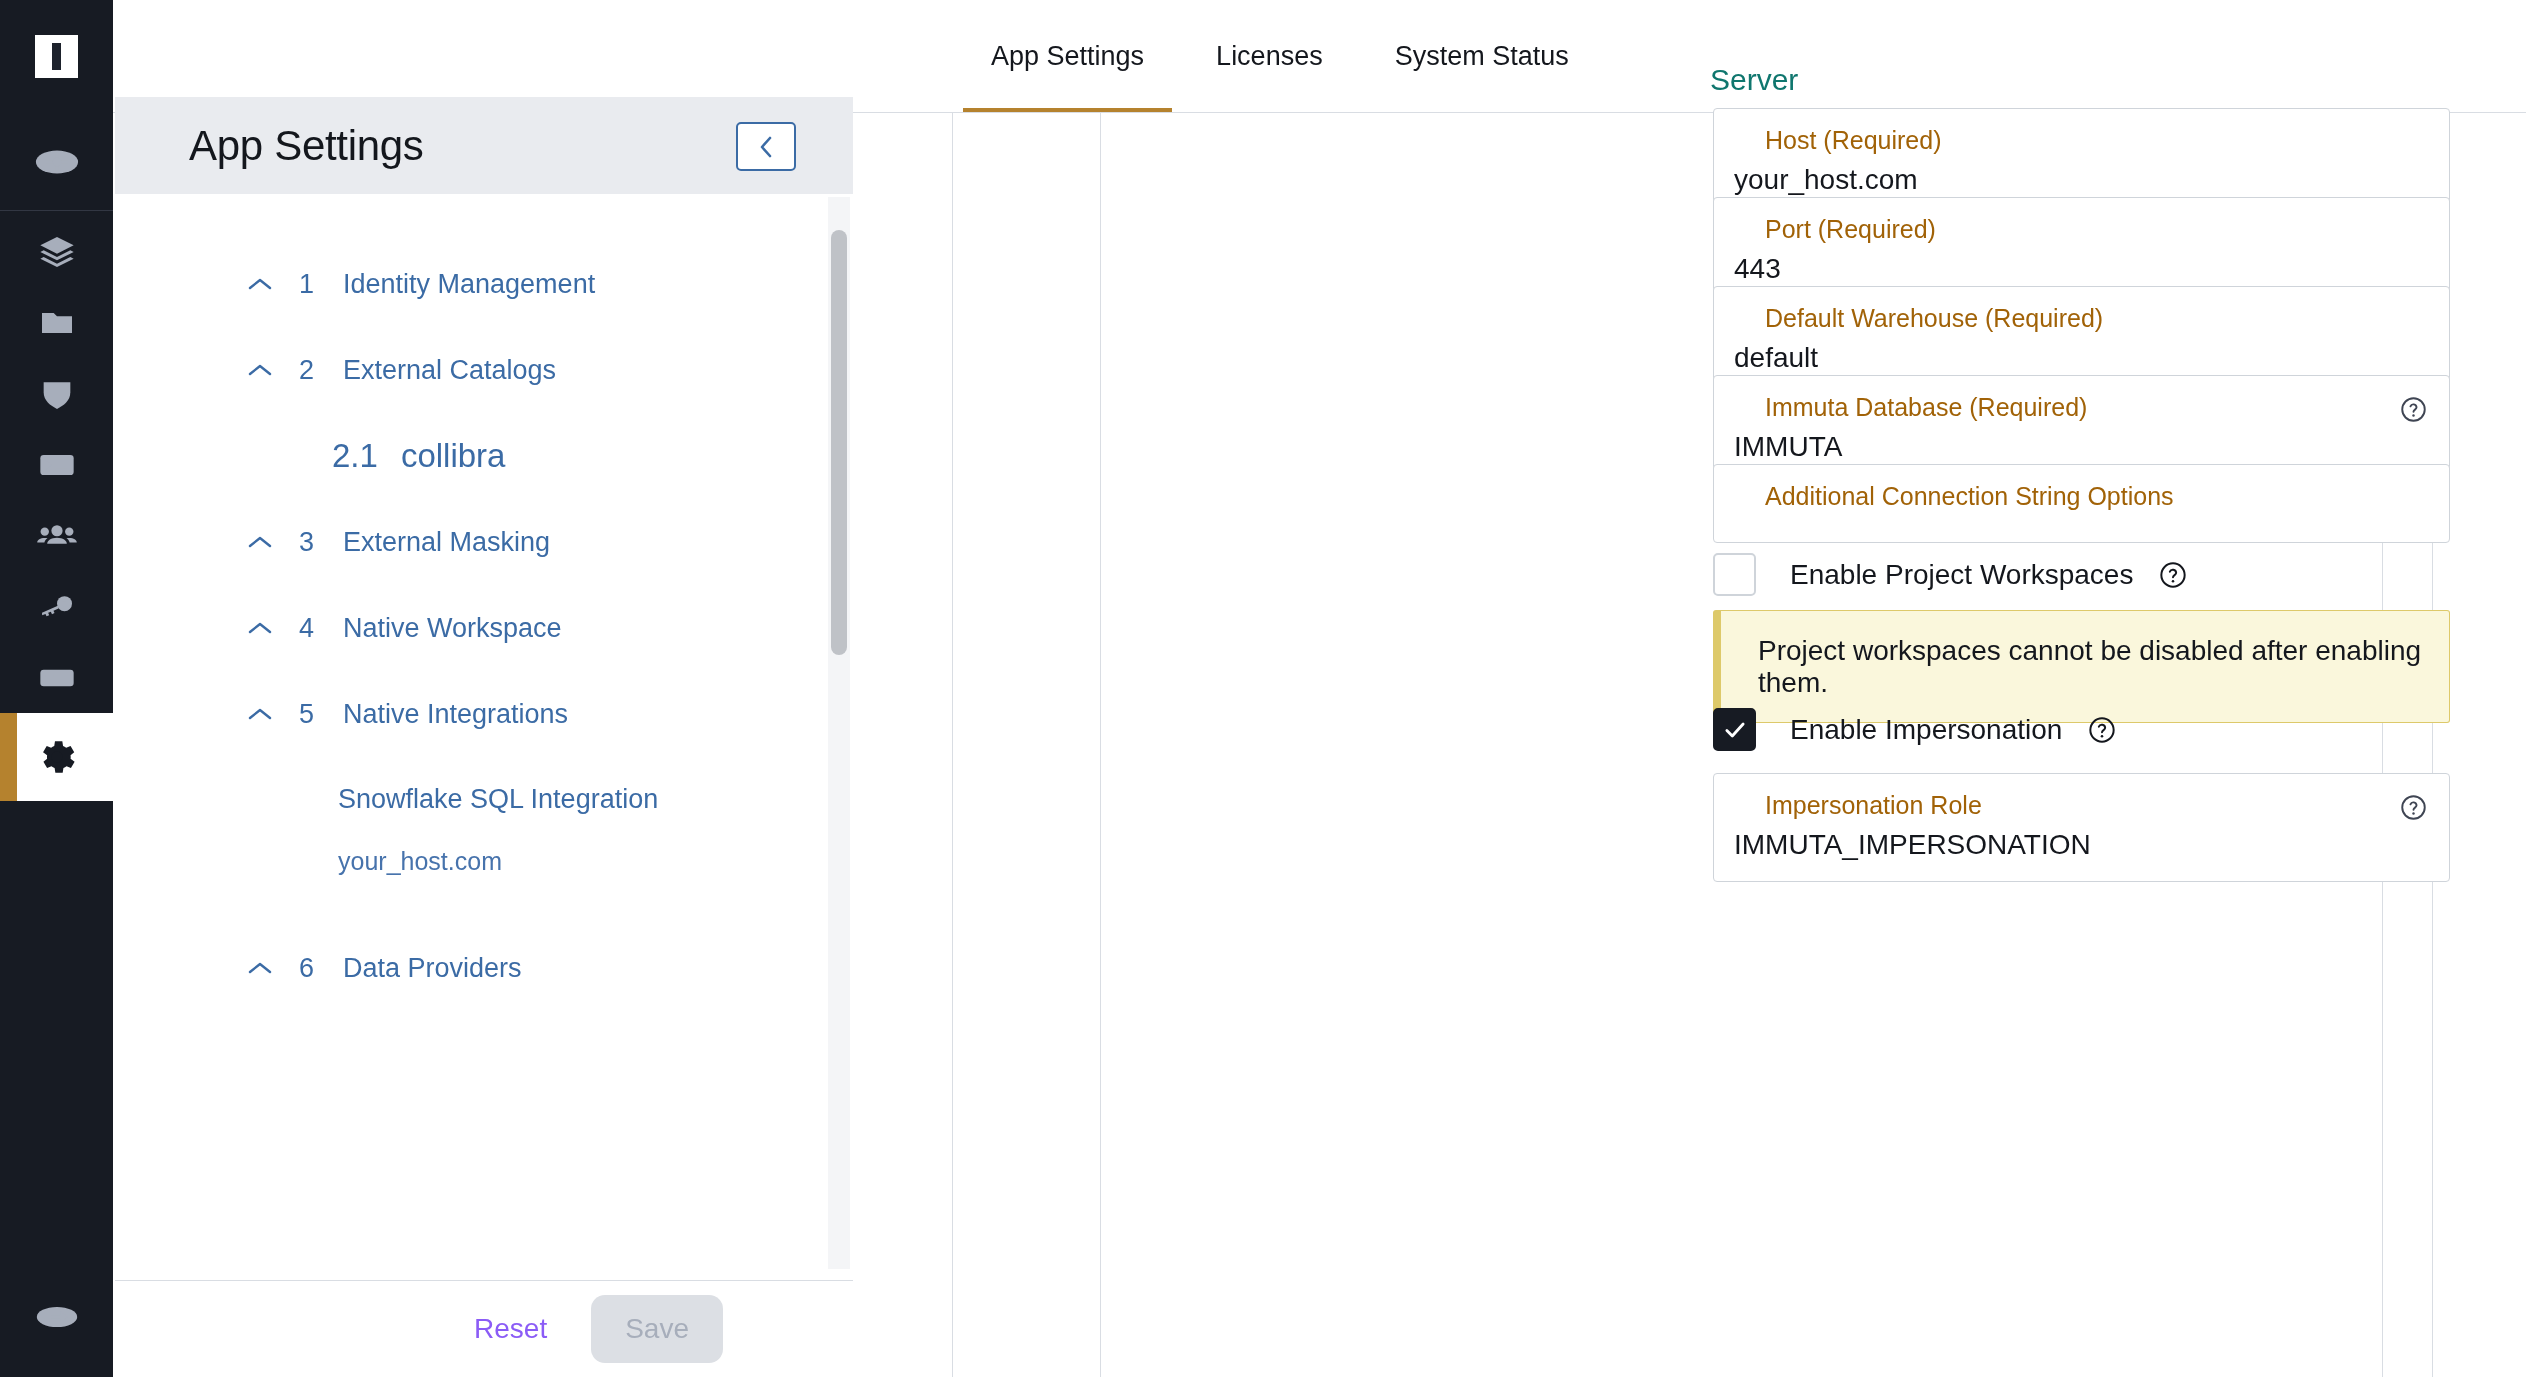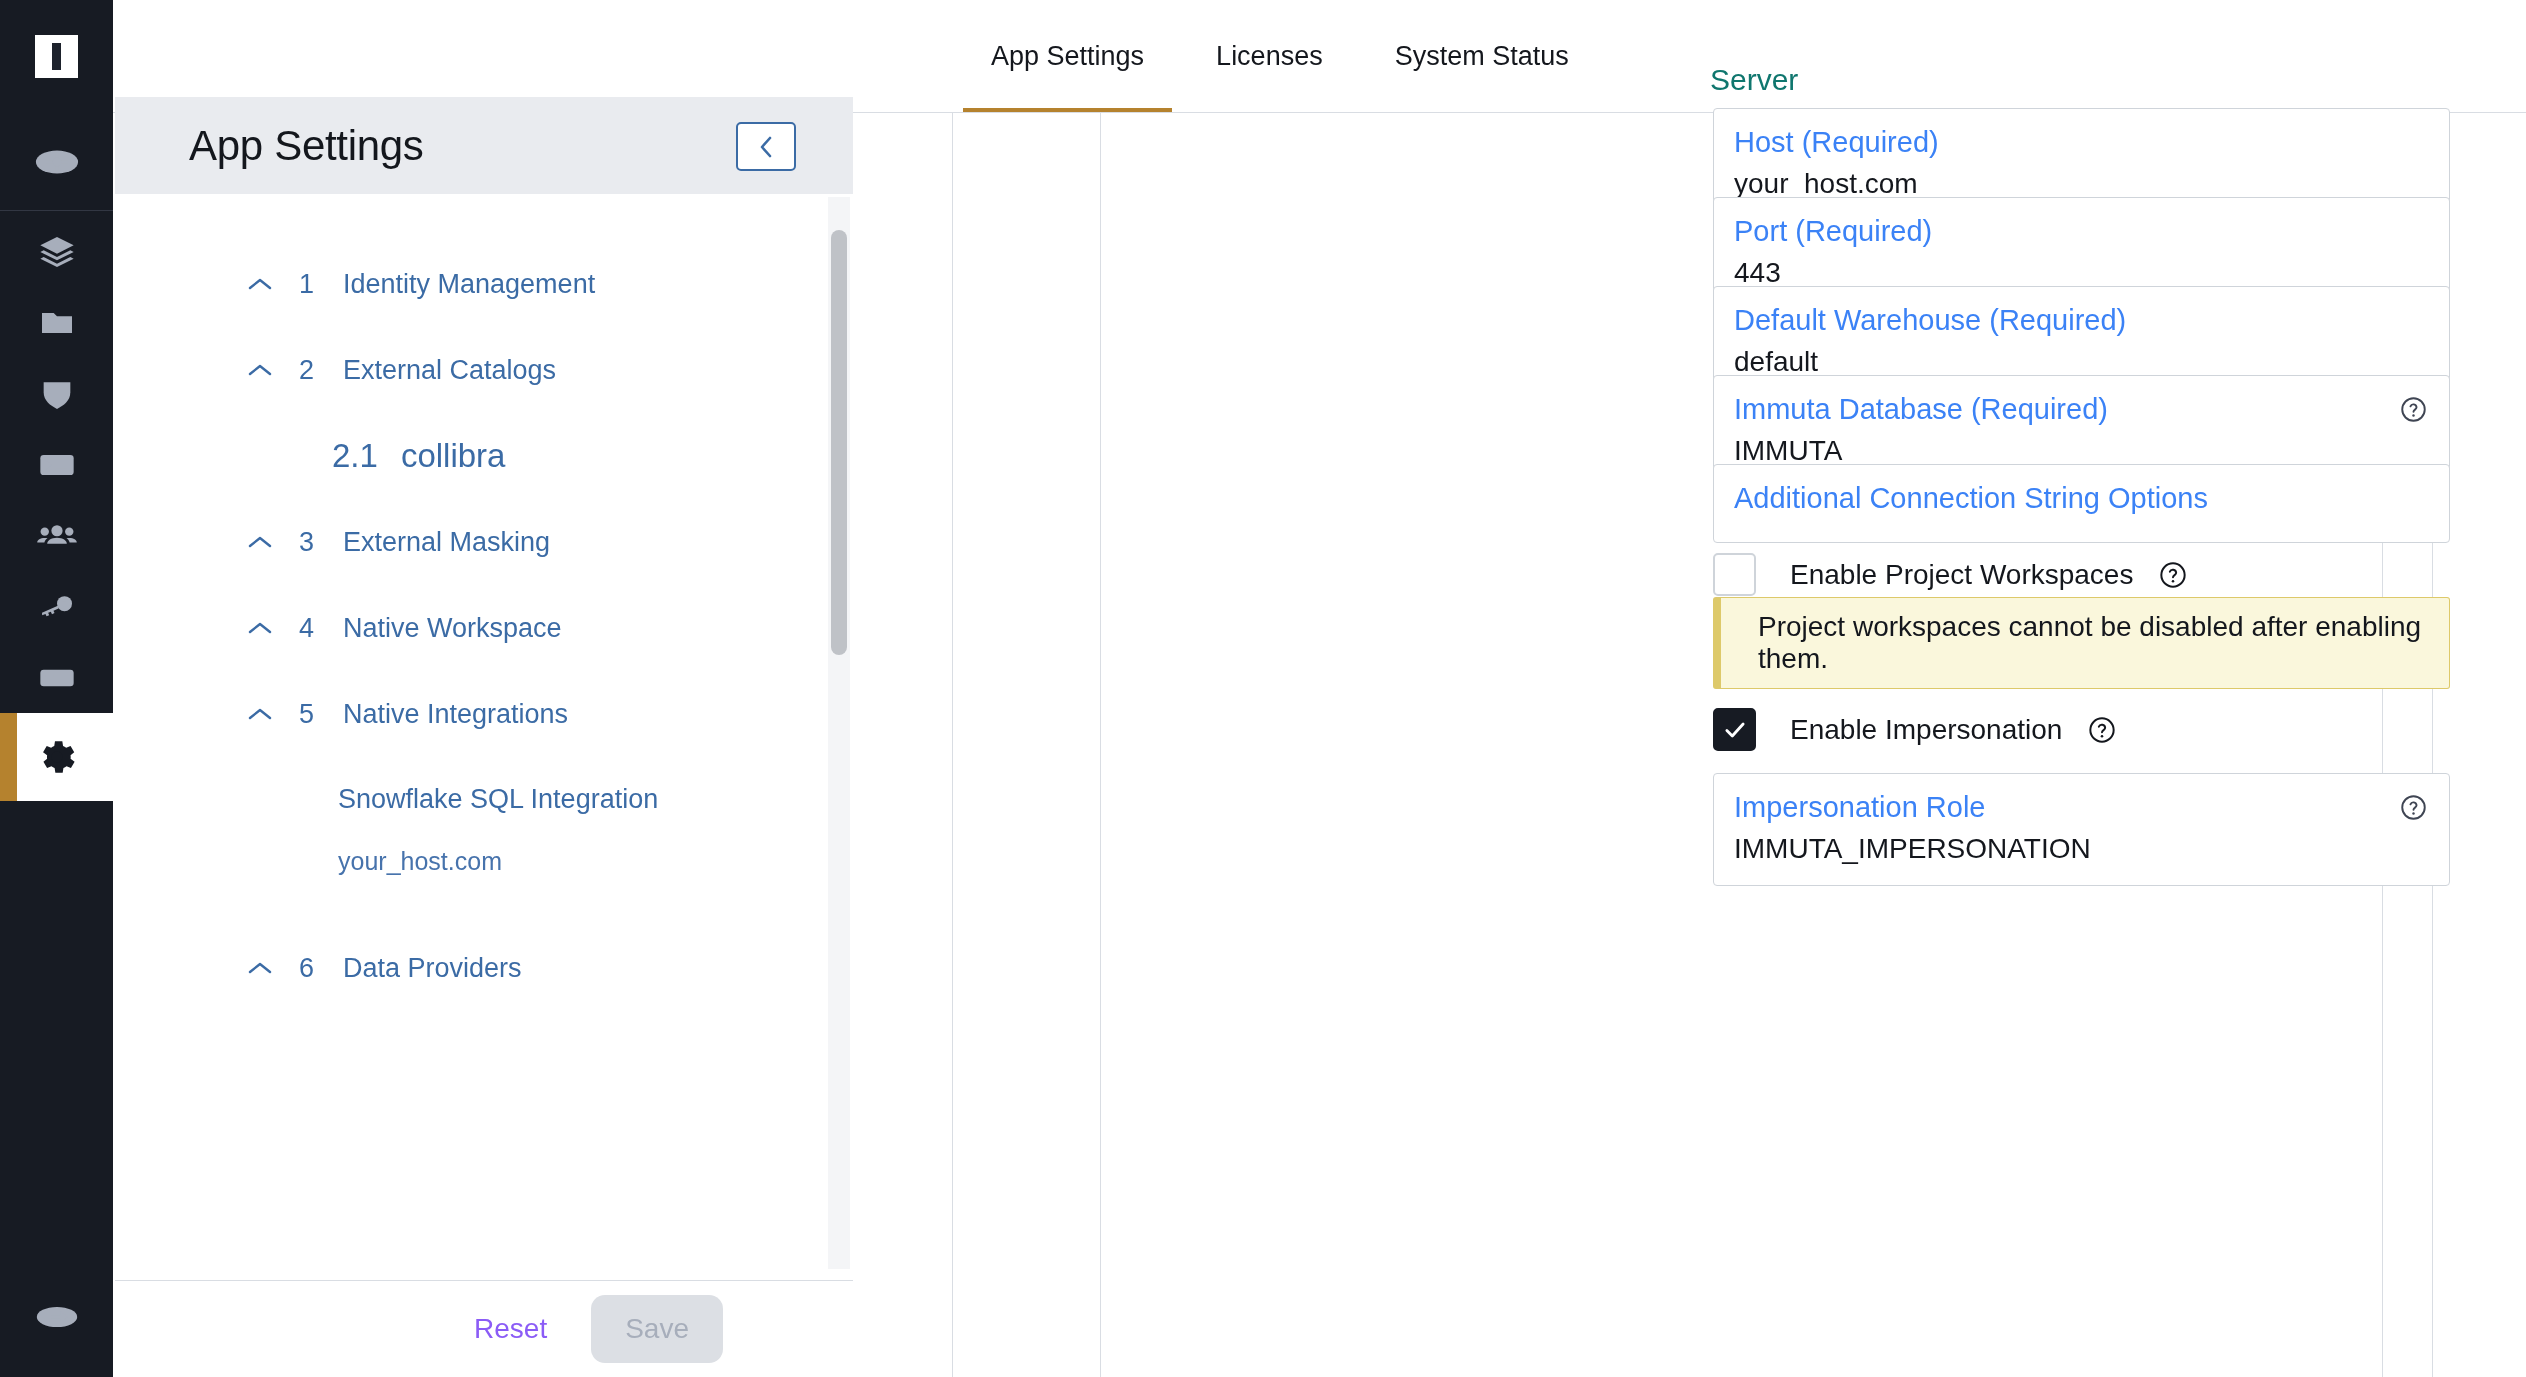--- a/index.html
+++ b/index.html
@@ -182,21 +182,21 @@
     position: absolute; left: 610px; top: -50px;
     font-size: 30px; color: #0f766e;
   }
 
   .field {
     position: absolute; left: 613px; width: 737px;
     border: 1px solid #cfd4da; border-radius: 4px;
     background: #ffffff; padding: 17px 20px 20px 20px;
   }
   .field-label {
-    font-size: 29px; color: #3b82f6; margin-bottom: 9px; display: block;
+    font-size: 25px; color: #a16207; margin-bottom: 9px; display: block; margin-left: 31px;
   }
   .field-value {
     font-size: 28px; color: #14171d; border: none; outline: none;
     background: transparent; width: 100%; font-family: inherit; padding: 0;
     display: block;
   }
   .help-icon {
     position: absolute; right: 22px; top: 20px; cursor: pointer;
   }
 
@@ -482,21 +482,21 @@
         <span class="cbox-label">Enable Project Workspaces</span>
         <span class="help-inline">
           <svg width="28" height="28" viewBox="0 0 24 24">
             <circle cx="12" cy="12" r="10" fill="none" stroke="#14171d" stroke-width="1.7"></circle>
             <path d="M9.3 9.2a2.8 2.8 0 0 1 5.4.9c0 1.9-2.7 2.1-2.7 3.9" fill="none" stroke="#14171d" stroke-width="1.7" stroke-linecap="round"></path>
             <circle cx="12" cy="17.3" r="1.1" fill="#14171d"></circle>
           </svg>
         </span>
       </div>
 
-      <div class="notice" style="top:484px; height:92px;">
+      <div class="notice" style="top:497px; height:113px;">
         <span class="notice-text">Project workspaces cannot be disabled after enabling them.</span>
       </div>
 
       <div class="checkrow" style="top:595px;">
         <div class="cbox checked">
           <svg width="26" height="26" viewBox="0 0 24 24">
             <path d="M4.5 12.5 L9.5 17.5 L19.5 6.5" stroke="#ffffff" stroke-width="2.6" fill="none" stroke-linecap="round" stroke-linejoin="round"></path>
           </svg>
         </div>
         <span class="cbox-label">Enable Impersonation</span>

